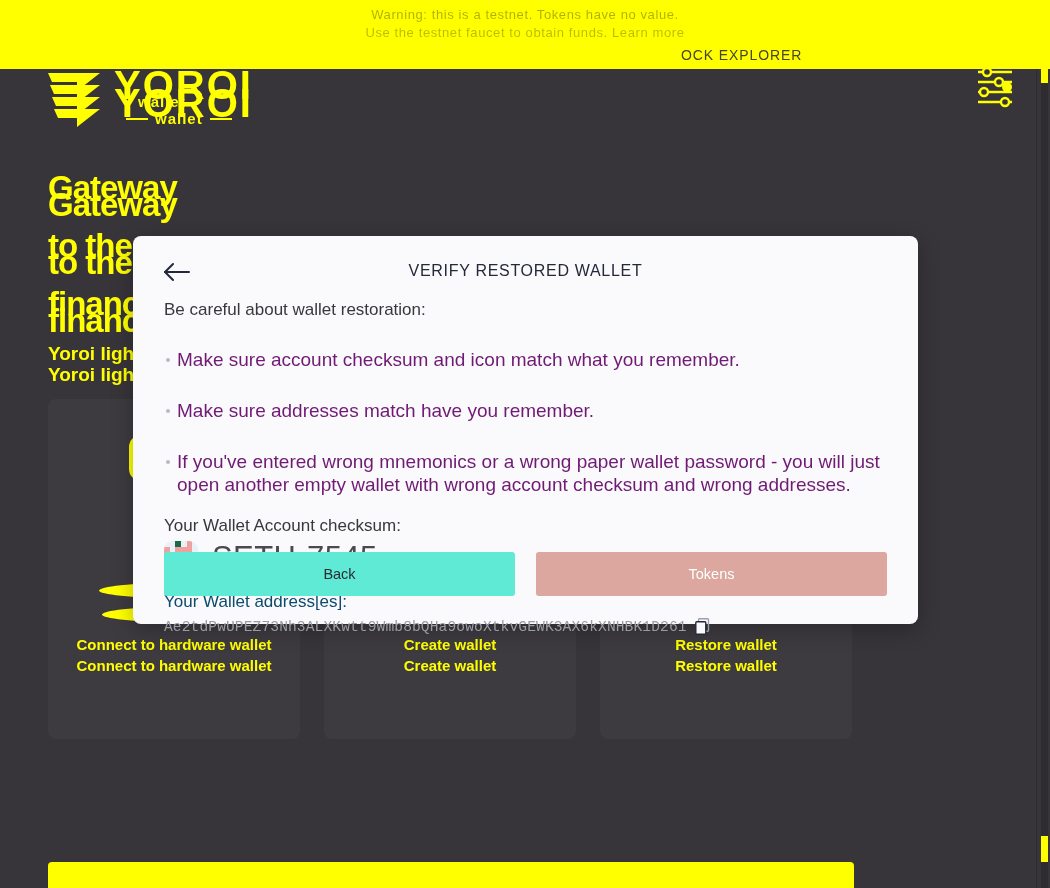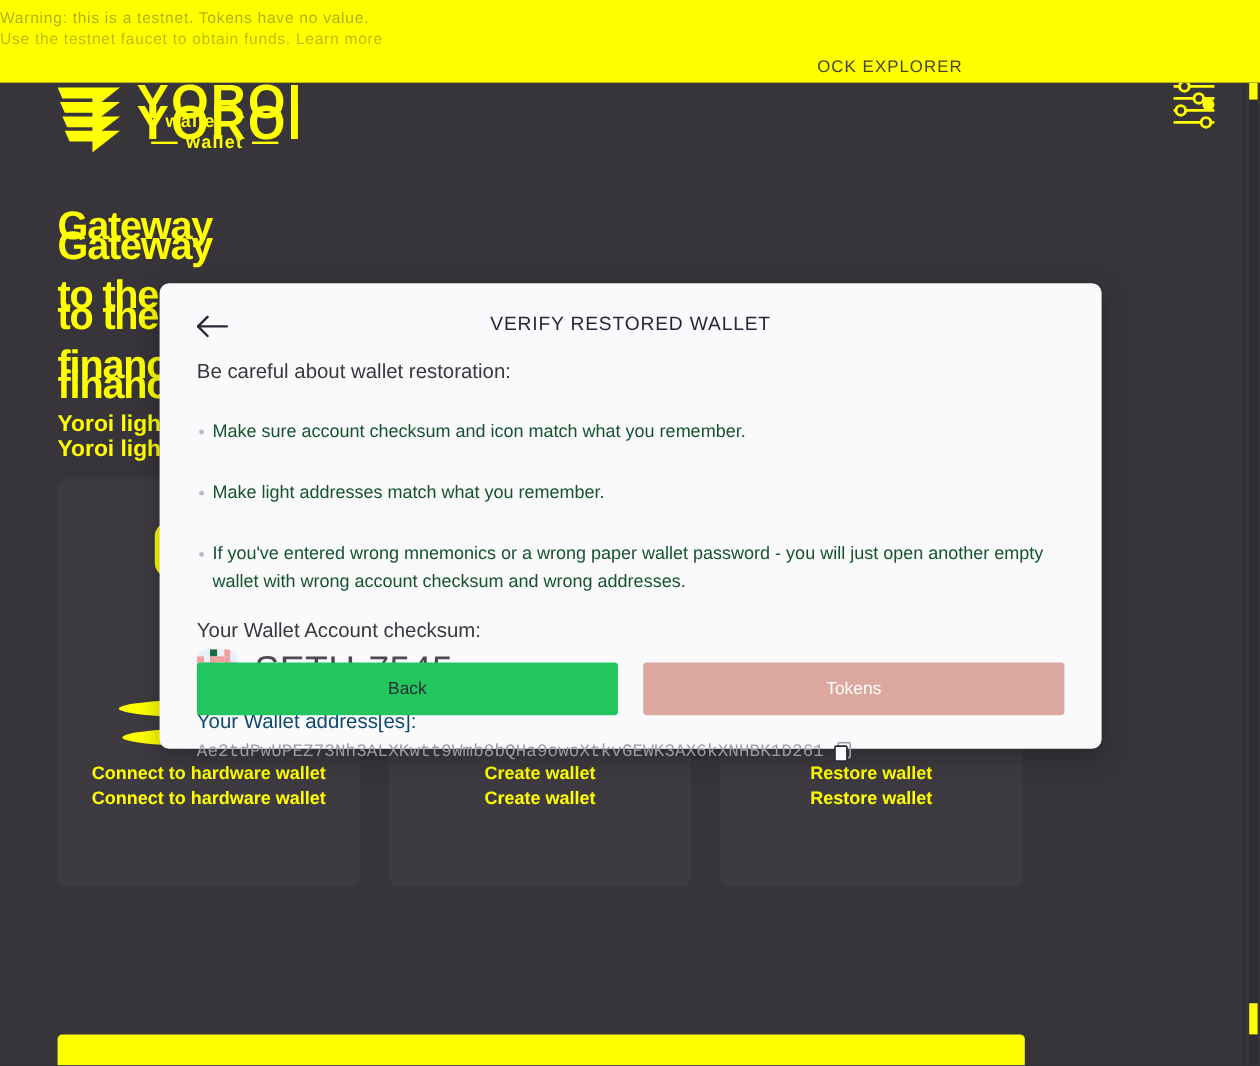--- a/index.html
+++ b/index.html
@@ -8,21 +8,21 @@
     overflow: hidden;
     font-family: "Liberation Sans", sans-serif;
     background: #38353a;
   }
   #root { position: relative; width: 1050px; height: 888px; overflow: hidden; background: #38353a; }
 
   
   .banner {
     position: absolute; left: 0; top: 0; width: 1050px; height: 69px;
     background: #ffff00; color: #2b2b2b;
-    display: flex; flex-direction: column; align-items: flex-start;
+    display: flex; flex-direction: column; align-items: center;
     padding-top: 6px;
   }
   .banner-line1 {
     font-size: 13px; letter-spacing: .6px; line-height: 18px;
     opacity: .30; filter: contrast(2.5);
     font-family: "Liberation Sans", sans-serif;
     white-space: nowrap;
   }
   .banner-line2 {
     font-size: 13px; letter-spacing: .6px; line-height: 18px;
@@ -126,21 +126,21 @@
     position: absolute; left: 0; right: 0; top: 26px;
     text-align: center; font-size: 16px; letter-spacing: .7px;
     color: #242838; font-weight: 400;
   }
   .modal-body { padding: 0 31px; }
   .warn-head {
     font-size: 17px; color: #38383d; margin-top: 0px; margin-bottom: 10px; font-weight: 400;
   }
   .warn-list { list-style: none; }
   .warn-list li {
-    font-size: 15px; color: #14532d; line-height: 23px; position: relative;
+    font-size: 19px; color: #701a75; line-height: 23px; position: relative;
     padding-left: 13px; margin-bottom: 1px; margin-top: 28px;
   }
   .warn-list li::before {
     content: ""; position: absolute; left: 2px; top: 10px;
     width: 4px; height: 4px; border-radius: 50%; background: #b6bac3;
   }
   .sec-label {
     font-size: 17px; color: #38383d; margin-top: 20px; font-weight: 400;
   }
   .checksum-row { display: flex; align-items: center; gap: 14px; margin-top: 4px; }
@@ -162,21 +162,21 @@
 
   .modal-actions {
     position: absolute; left: 31px; right: 31px; bottom: 28px;
     display: flex; gap: 21px;
   }
   .btn {
     height: 44px; border-radius: 3px; font-size: 14.5px; border: none;
     display: flex; align-items: center; justify-content: center; cursor: pointer;
     font-family: "Liberation Sans", sans-serif;
   }
-  .btn-back { width: 352px; background: #22c55e; color: #2b2c34; }
+  .btn-back { width: 352px; background: #5eead4; color: #2b2c34; }
   .btn-confirm { width: 352px; background: #dba79e; color: #ffffff; cursor: default; }
 </style>
 </head>
 <body>
 
 <div id="root">
 
   <div class="banner">
     <div class="banner-line1">Warning: this is a testnet. Tokens have no value.</div>
     <div class="banner-line2">
@@ -308,21 +308,21 @@
       </svg>
       <div class="modal-title">VERIFY RESTORED WALLET</div>
     </div>
 
     <div class="modal-body">
 
       <div class="warn-head">Be careful about wallet restoration:</div>
 
       <ul class="warn-list">
         <li>Make sure account checksum and icon match what you remember.</li>
-        <li>Make light addresses match what you remember.</li>
+        <li>Make sure addresses match have you remember.</li>
         <li>If you've entered wrong mnemonics or a wrong paper wallet password - you will just open another empty wallet with wrong account checksum and wrong addresses.</li>
       </ul>
 
       <div class="sec-label">Your Wallet Account checksum:</div>
 
       <div class="checksum-row">
         <div class="identicon" id="identicon">
             <div style="background: rgb(232, 241, 248);"></div>
             <div style="background: rgb(232, 241, 248);"></div>
             <div style="background: rgb(22, 108, 68);"></div>

